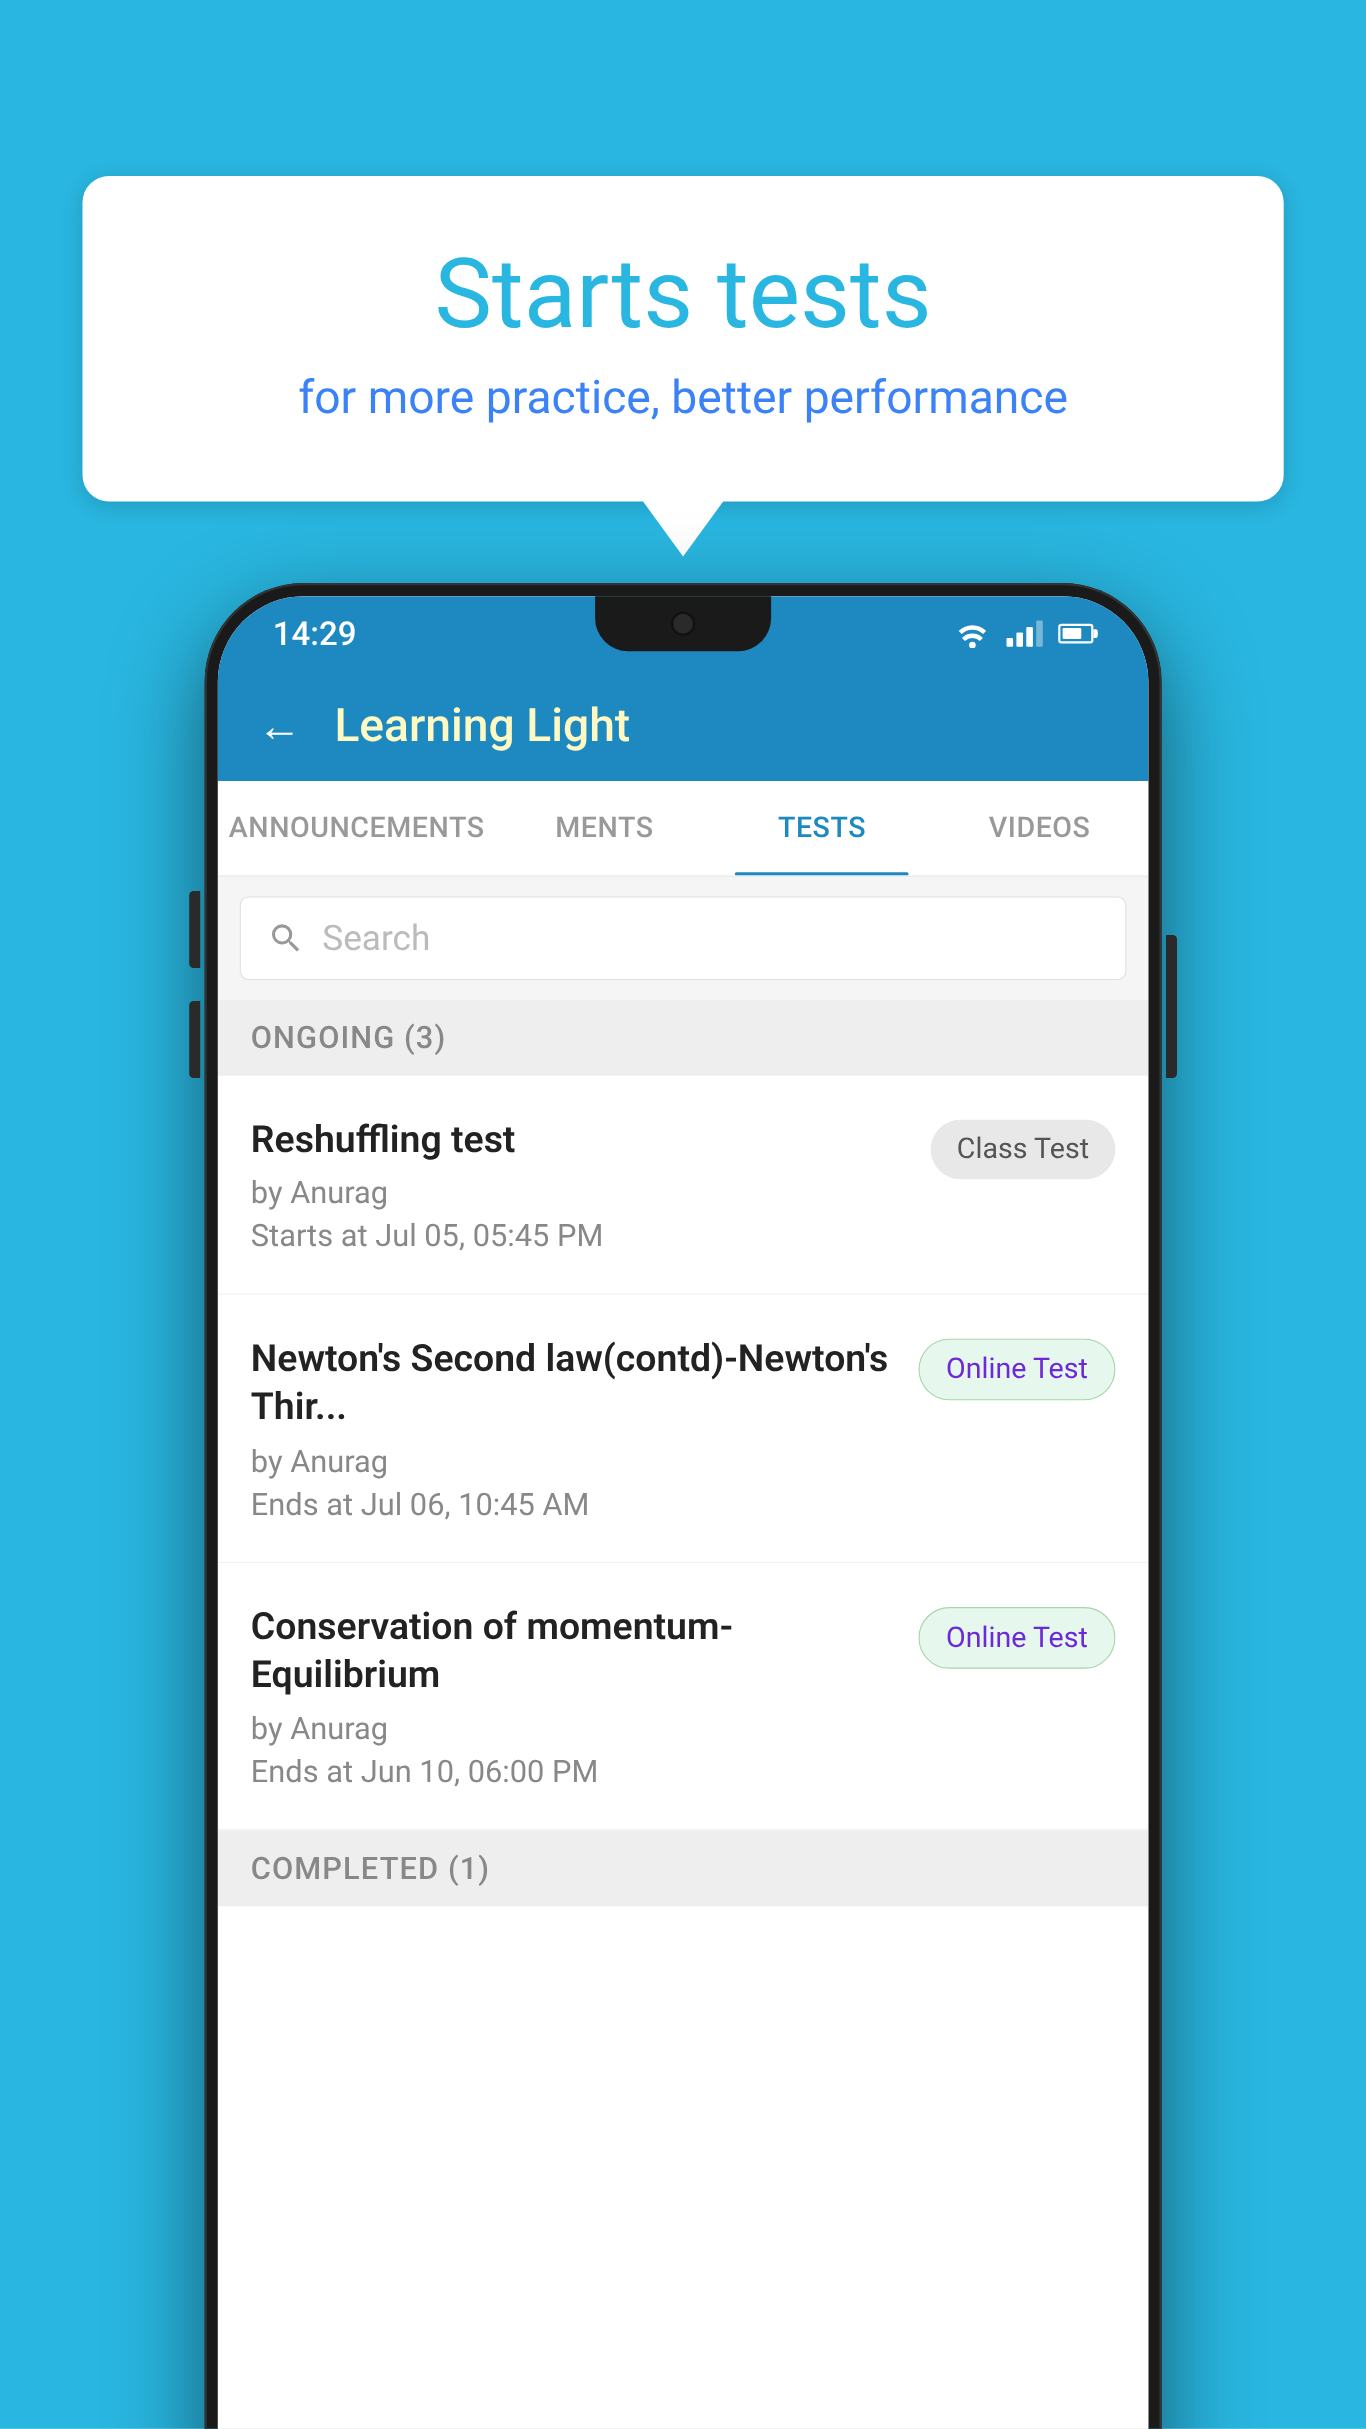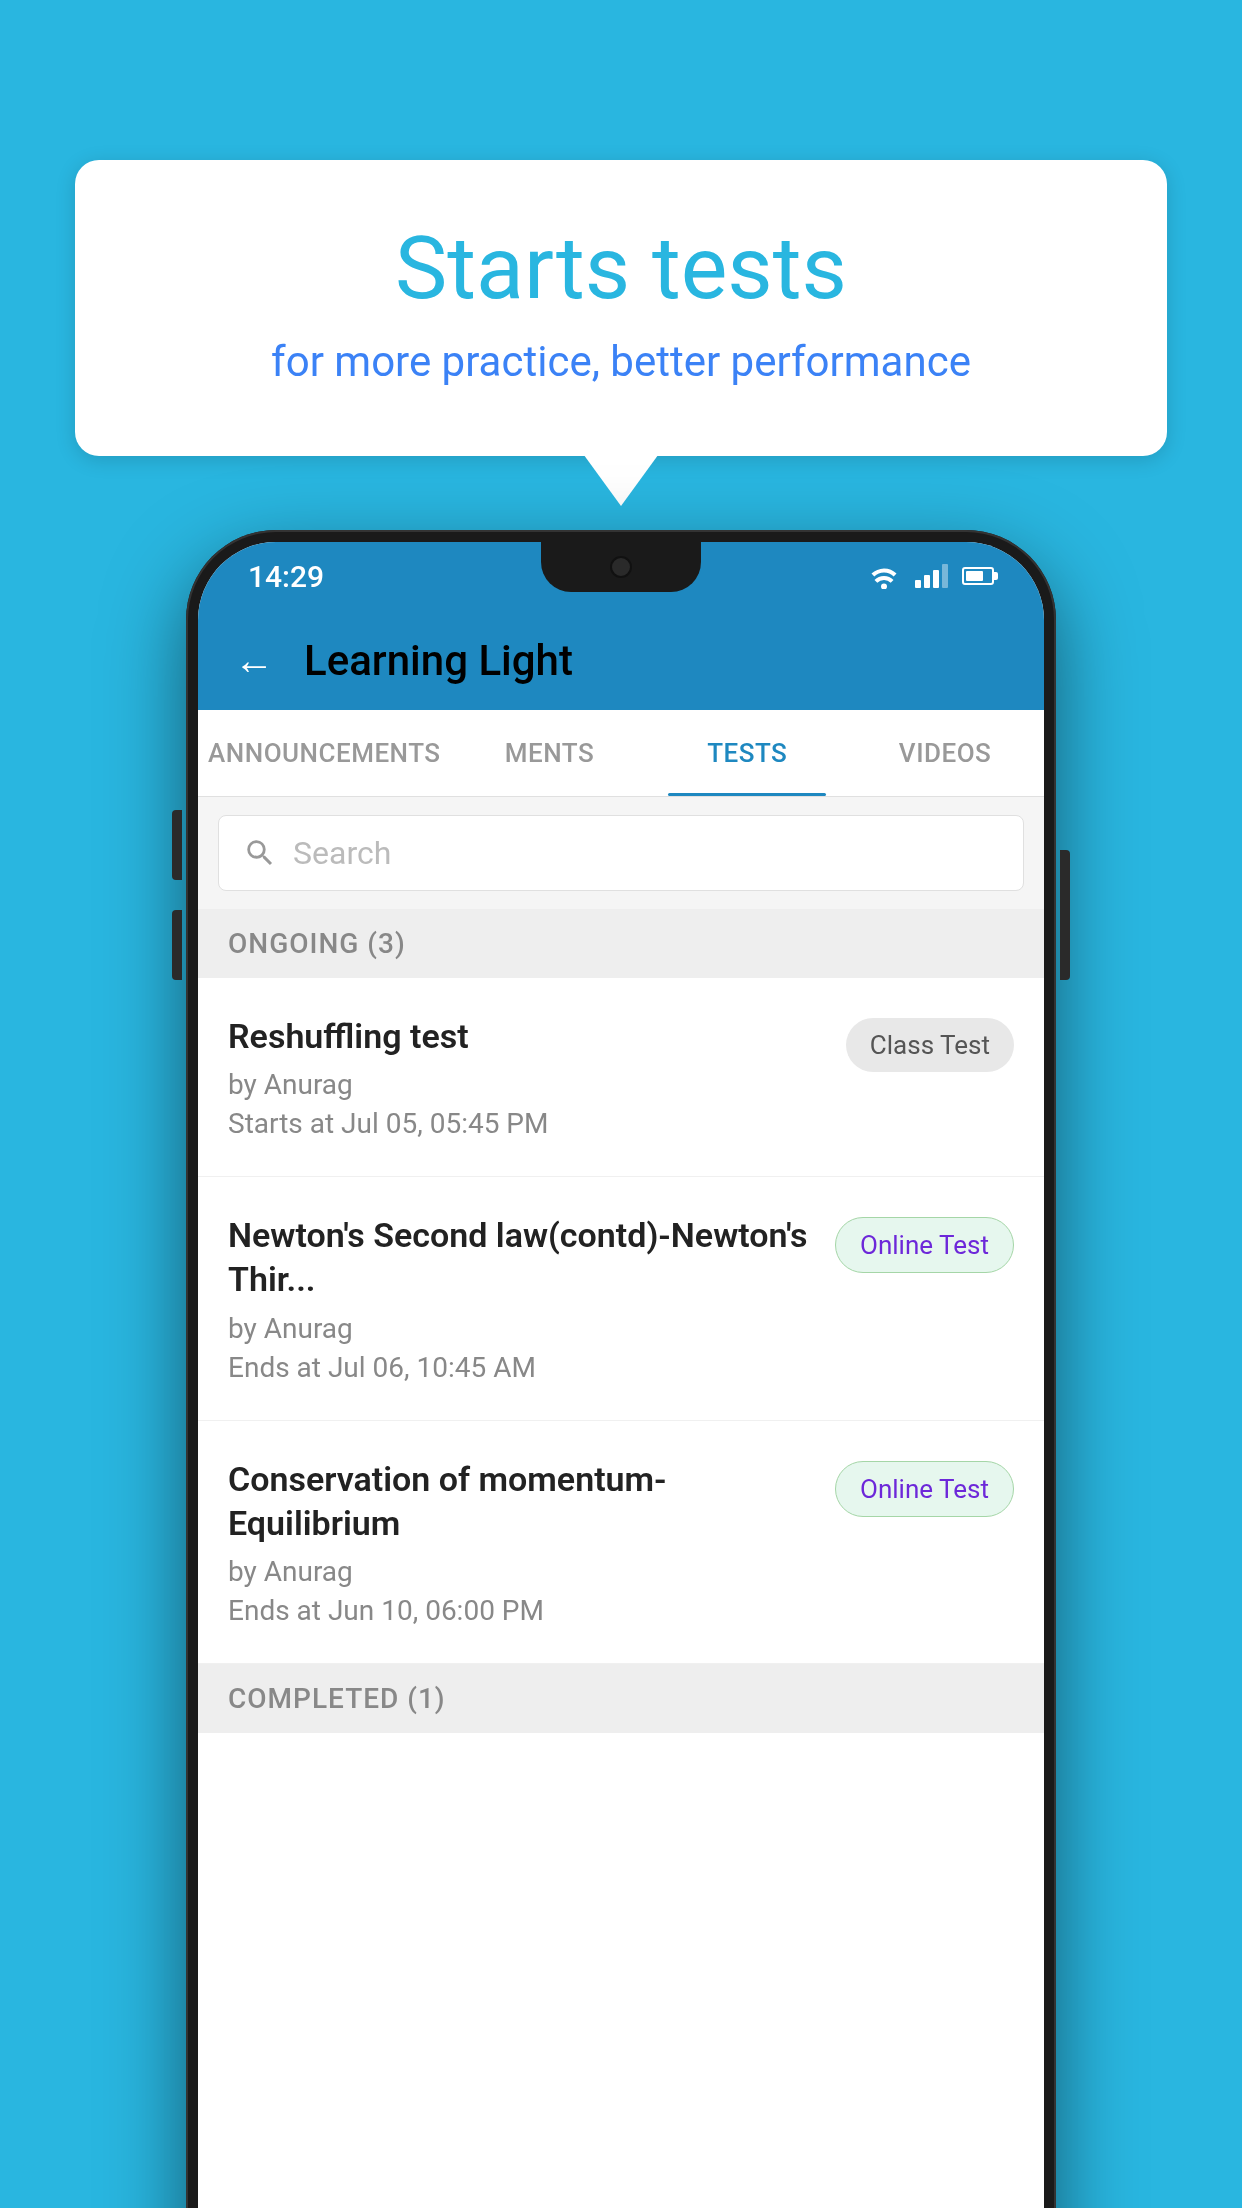--- a/index.html
+++ b/index.html
@@ -214,21 +214,21 @@
     }
 
     .back-arrow {
       color: white;
       font-size: 40px;
       margin-right: 30px;
       cursor: pointer;
     }
 
     .app-title {
-      color: #000000;
+      color: #fef9c3;
       font-size: 42px;
       font-weight: 500;
     }
 
     
     .tabs-bar {
       background: white;
       display: flex;
       border-bottom: 1px solid #e0e0e0;
       flex-shrink: 0;

